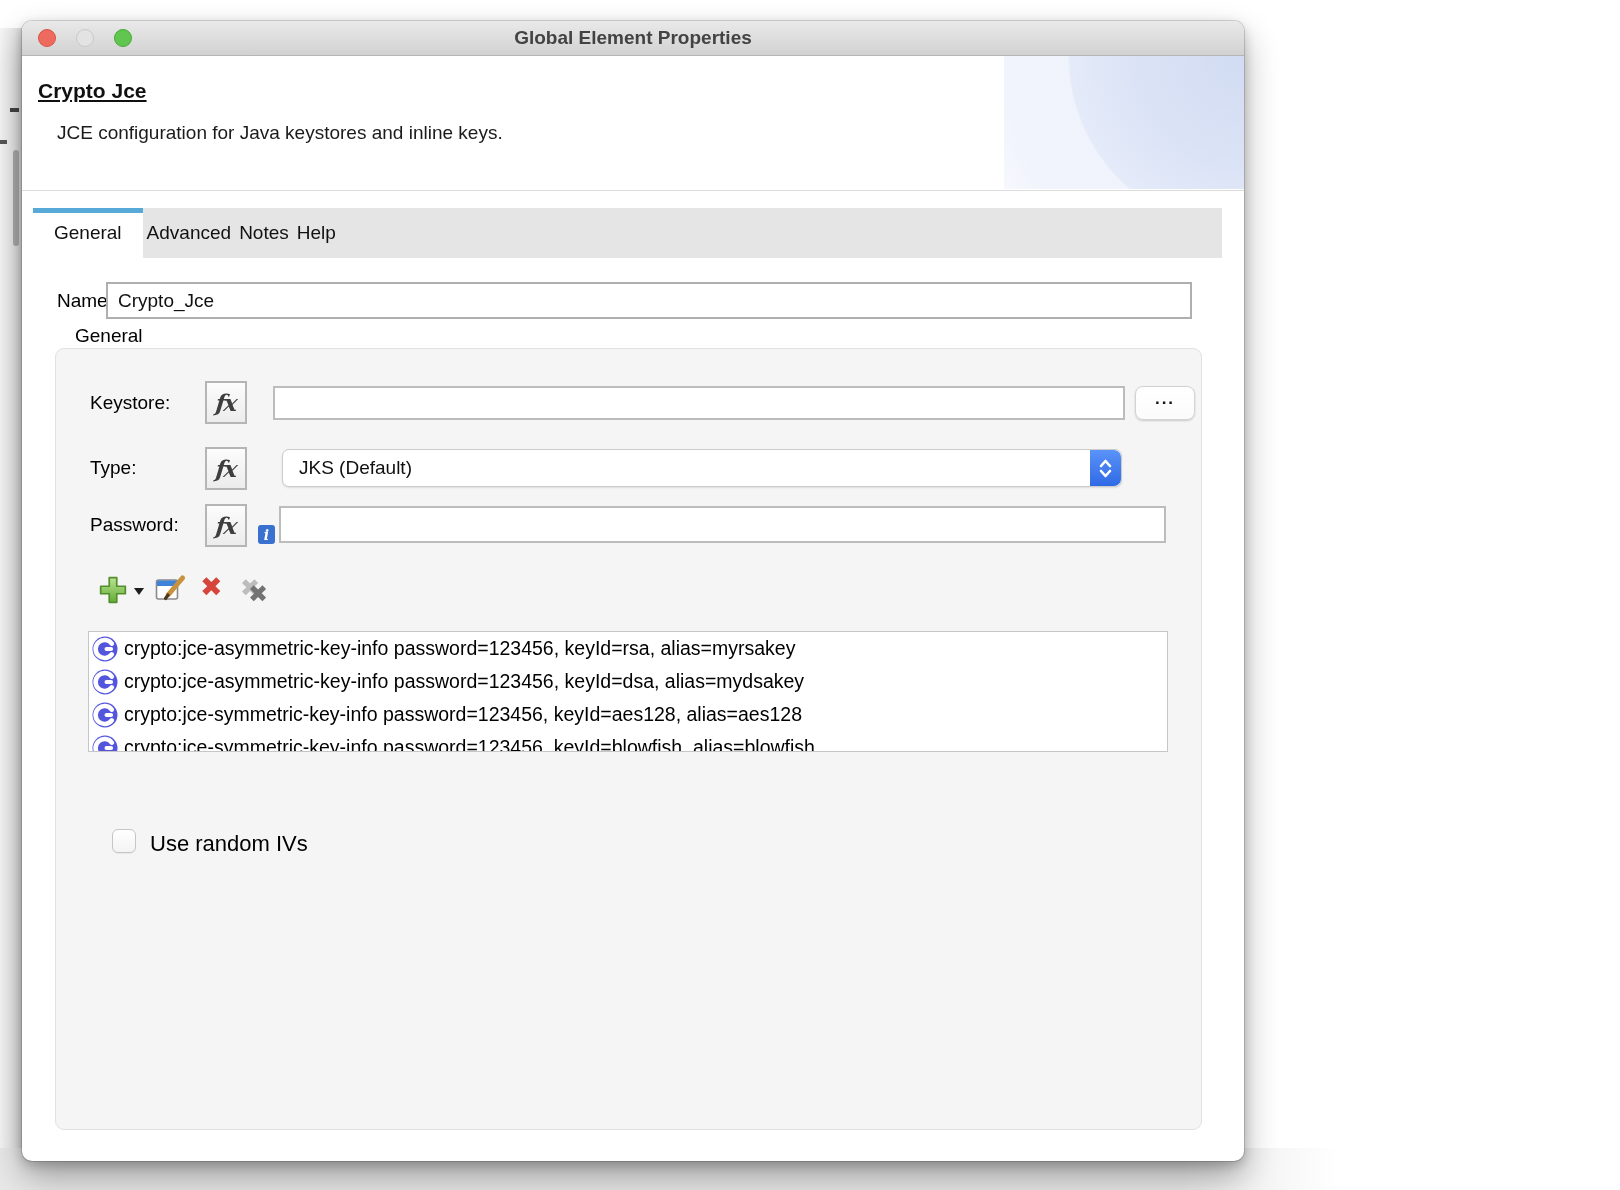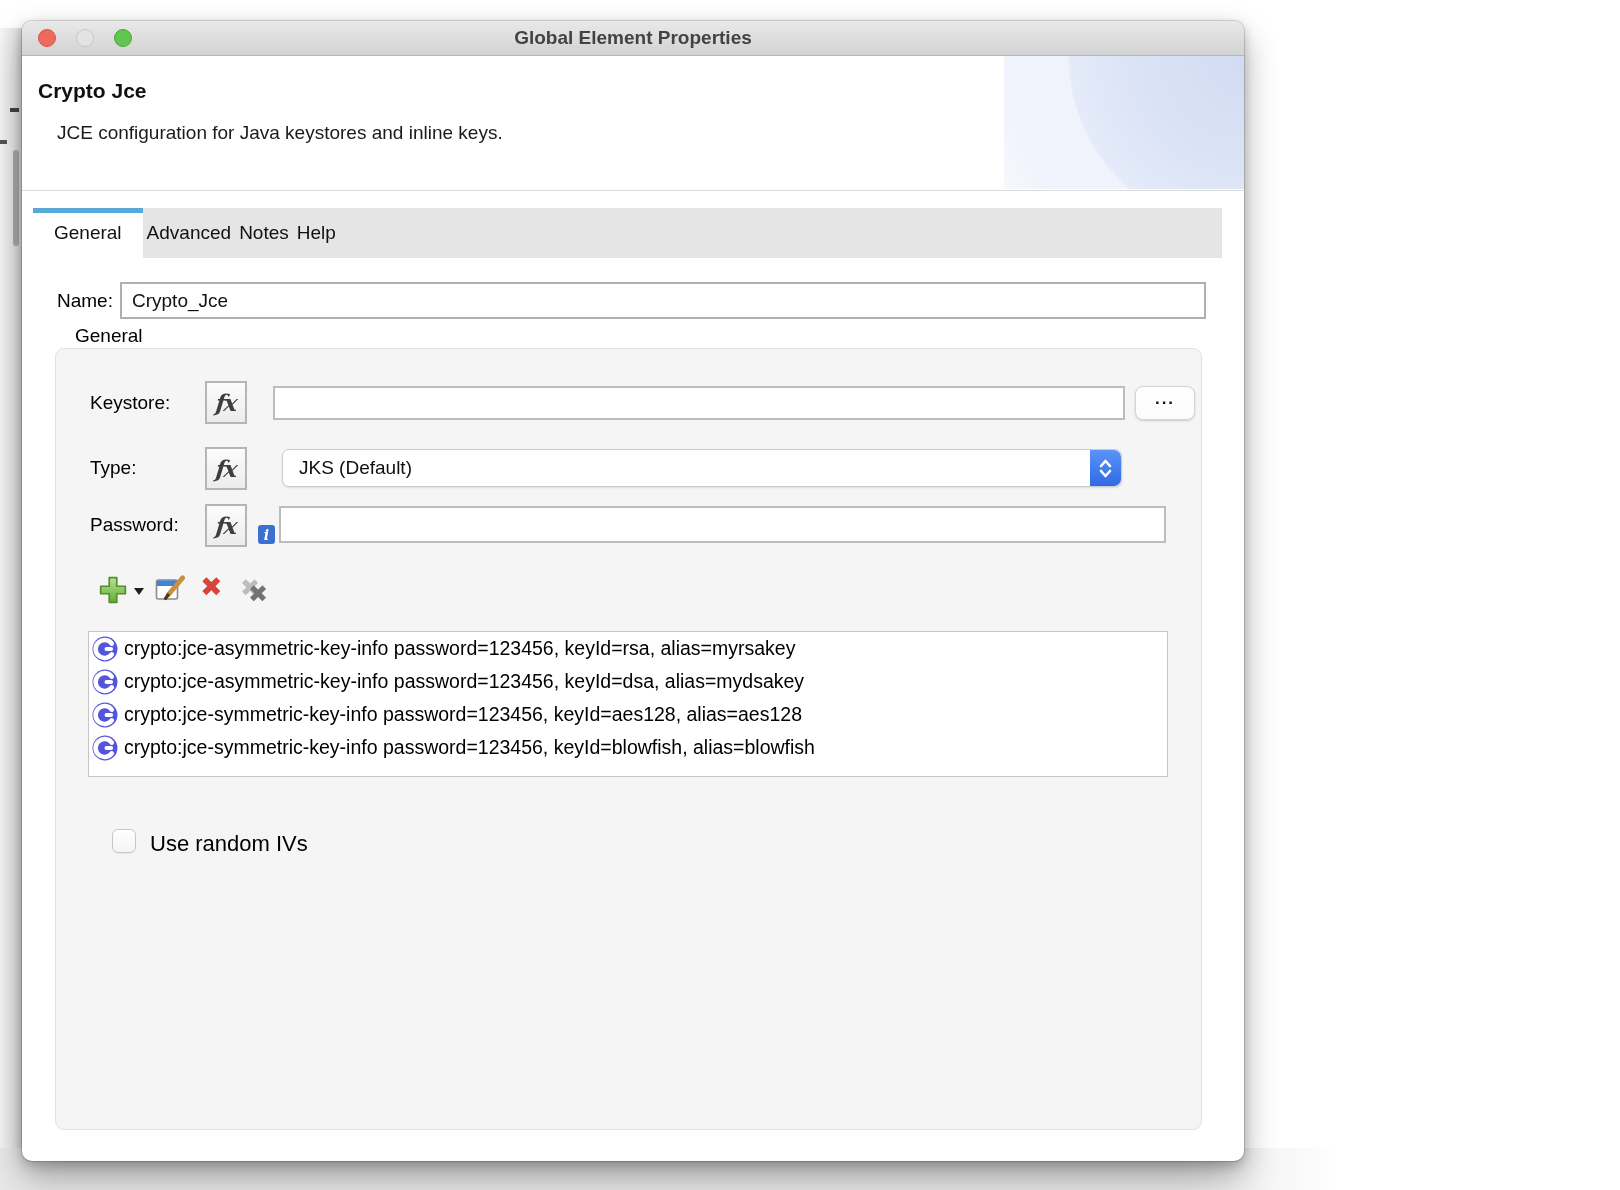--- a/index.html
+++ b/index.html
@@ -40,34 +40,34 @@
   .header{
     position:absolute;left:0;top:35px;right:0;height:134px;background:#fff;
     border-bottom:1px solid #dcdcdc;
   }
   .swoosh{
     position:absolute;top:0;right:0;width:240px;height:133px;
     background:
       radial-gradient(circle 205px at 100% 0%, rgba(168,187,229,0.42) 0%, rgba(188,203,238,0.40) 55%, rgba(205,217,243,0.34) 85%, rgba(205,217,243,0) 86%),
       radial-gradient(circle 290px at 100% 0%, rgba(206,217,243,0.32) 0%, rgba(206,217,243,0.30) 82%, rgba(227,234,249,0.24) 99%, rgba(255,255,255,0) 100%);
   }
-  .header .h-title{position:absolute;left:16px;top:23px;font-size:21px;font-weight:bold;color:#101010;}
+  .header .h-title{position:absolute;left:16px;top:23px;font-size:21px;font-weight:bold;color:#101010;text-decoration:underline;}
   .header .h-desc{position:absolute;left:35px;top:66px;font-size:19px;color:#1b1b1b;}
   
   .tabstrip{
     position:absolute;left:11px;top:187px;width:1189px;height:50px;
     background:#e5e5e5;display:flex;align-items:stretch;font-size:19px;
   }
   .tab{display:flex;align-items:center;padding:0 4px;position:relative;color:#111;cursor:default;}
   .tab.active{background:#fff;padding:0 21px;}
   .tab.active::before{content:"";position:absolute;left:0;top:0;right:0;height:5px;background:#57a9d8;}
   
   .flabel{position:absolute;font-size:19px;color:#000;white-space:nowrap;}
   .name-input{
-    position:absolute;left:98px;top:261px;width:1086px;height:37px;box-sizing:border-box;
+    position:absolute;left:84px;top:261px;width:1086px;height:37px;box-sizing:border-box;
     border:2px solid #afafaf;background:#fff;font-size:19px;padding:0 10px;
     font-family:"Liberation Sans", sans-serif;color:#111;outline:none;
   }
   .group-box{
     position:absolute;left:33px;top:327px;width:1147px;height:782px;box-sizing:border-box;
     background:#f5f5f6;border:1px solid #e1e1e1;border-radius:9px;
   }
   .fx-btn{
     position:absolute;width:42px;height:43px;box-sizing:border-box;
     background:linear-gradient(#fcfcfc,#ececec);border:2px solid #b5b5b5;
@@ -107,21 +107,21 @@
   }
   
   .tool{position:absolute;cursor:default;}
   .caret{width:0;height:0;border-left:5.5px solid transparent;border-right:5.5px solid transparent;border-top:7px solid #1e1e1e;}
   .x-red{font-size:27px;line-height:28px;color:#d6453c;}
   .x-gray-wrap{width:38px;height:30px;position:relative;}
   .x-gray-wrap .x1{position:absolute;left:1px;top:-3px;font-size:24px;color:#bdbdbd;}
   .x-gray-wrap .x2{position:absolute;left:9px;top:3px;font-size:24px;color:#737373;}
   
   .key-list{
-    position:absolute;left:66px;top:610px;width:1080px;height:146px;box-sizing:border-box;
+    position:absolute;left:66px;top:610px;width:1080px;height:121px;box-sizing:border-box;
     background:#fff;border:1px solid #c6c6c6;overflow:hidden;
   }
   .list-row{display:flex;align-items:center;height:33px;font-size:19.5px;color:#000;padding-left:3px;white-space:nowrap;}
   .list-row.selected{background:#d9d9d9;}
   .list-row .ric{width:26px;height:26px;margin-right:6px;flex:0 0 auto;}
   
   .checkbox{
     position:absolute;left:90px;top:808px;width:24px;height:24px;box-sizing:border-box;
     border:1.5px solid #c6c6c6;border-radius:6px;background:linear-gradient(#ffffff,#f4f4f4);
     box-shadow:0 1px 1px rgba(0,0,0,0.06);cursor:default;

